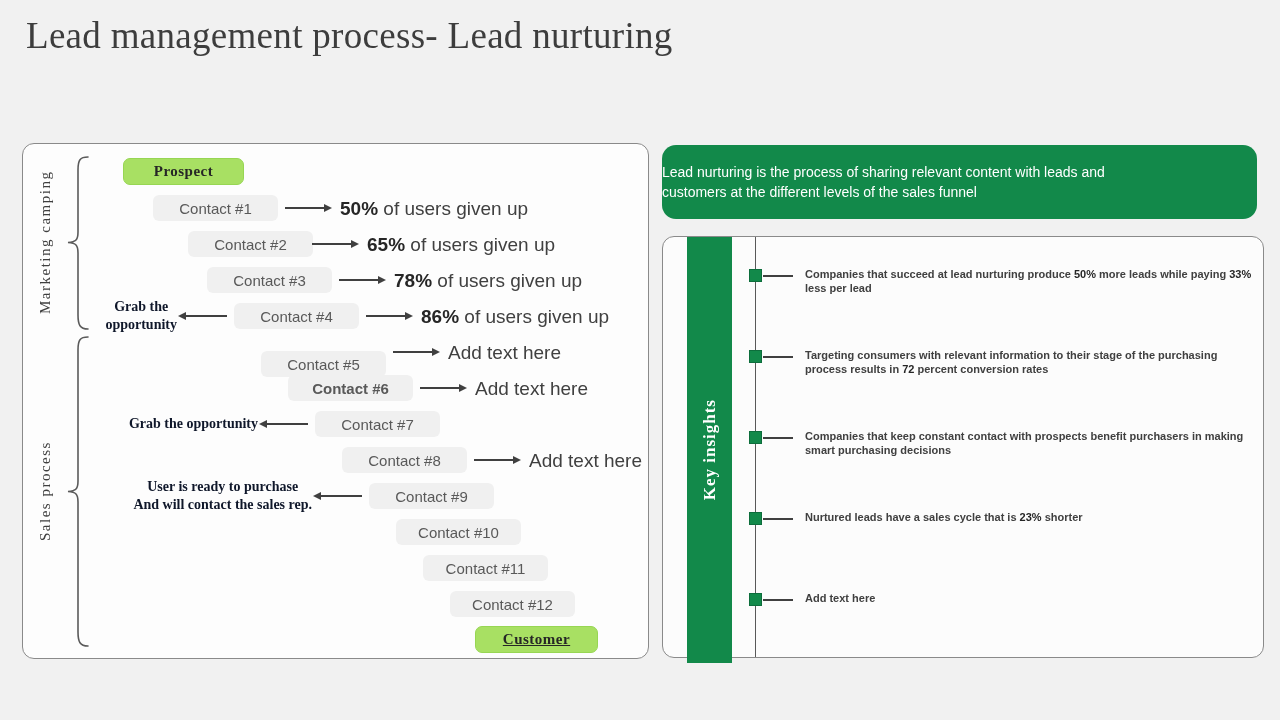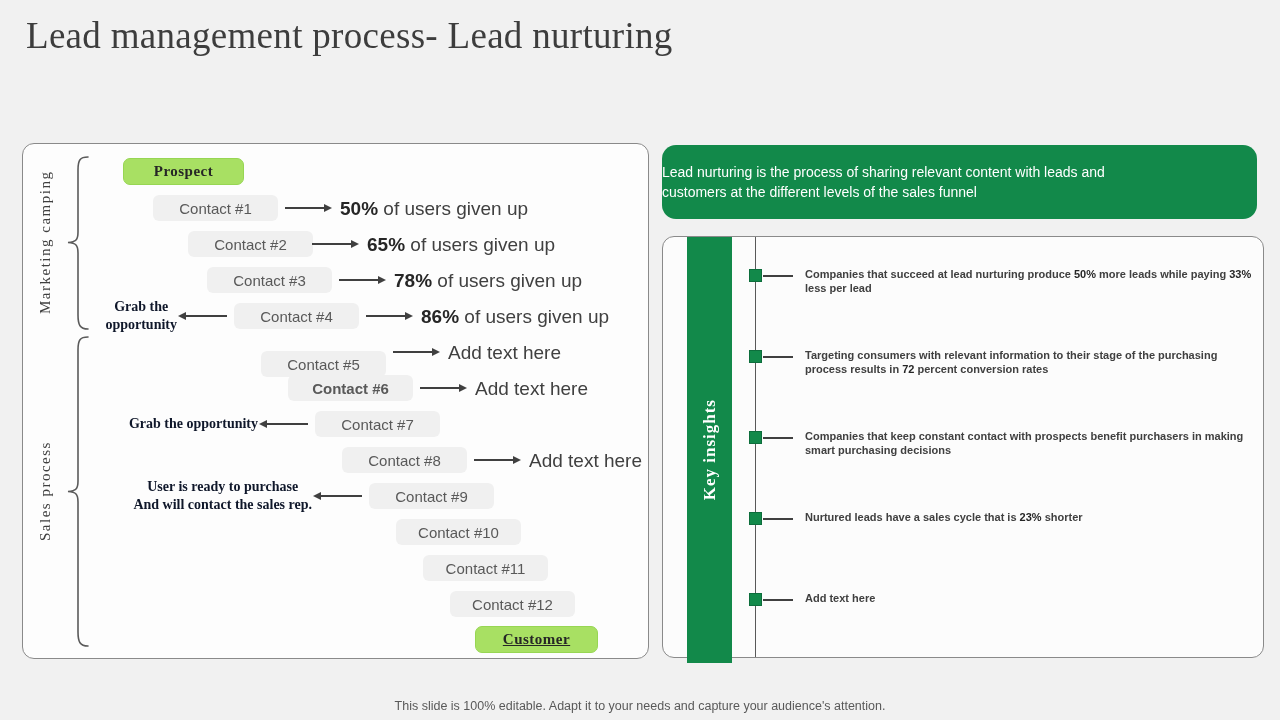--- a/index.html
+++ b/index.html
@@ -176,14 +176,13 @@
         <div class="insight-text" style="top: 192px;"><span>Companies that keep constant contact with prospects benefit purchasers in making smart purchasing decisions</span></div>
         <div class="insight-marker" style="top: 275px;"></div>
         <div class="insight-connector" style="top: 281px;"></div>
         <div class="insight-text" style="top: 273px;"><span>Nurtured leads have a sales cycle that is </span><b>23%</b><span> shorter</span></div>
         <div class="insight-marker" style="top: 356px;"></div>
         <div class="insight-connector" style="top: 362px;"></div>
         <div class="insight-text" style="top: 354px;"><span>Add text here</span></div>
       </div>
   </div>
 
-  <div class="footer">This slide is 100% editable. Adapt it to your needs and capture your audience's attention.</div>
 </div>
 
 </body></html>

